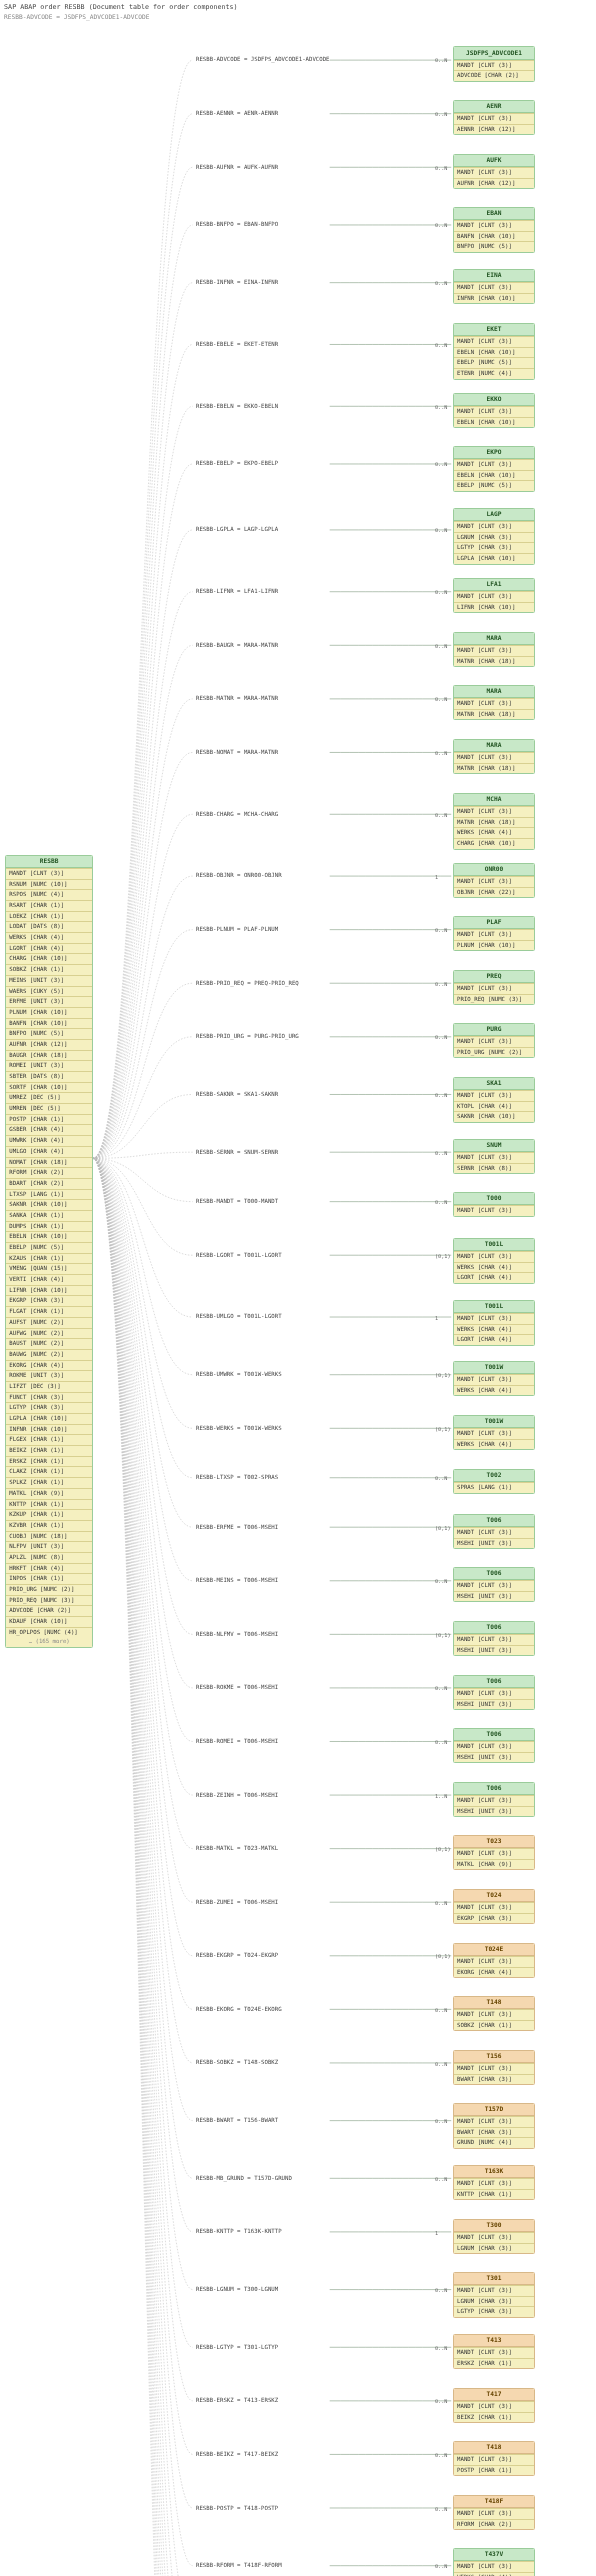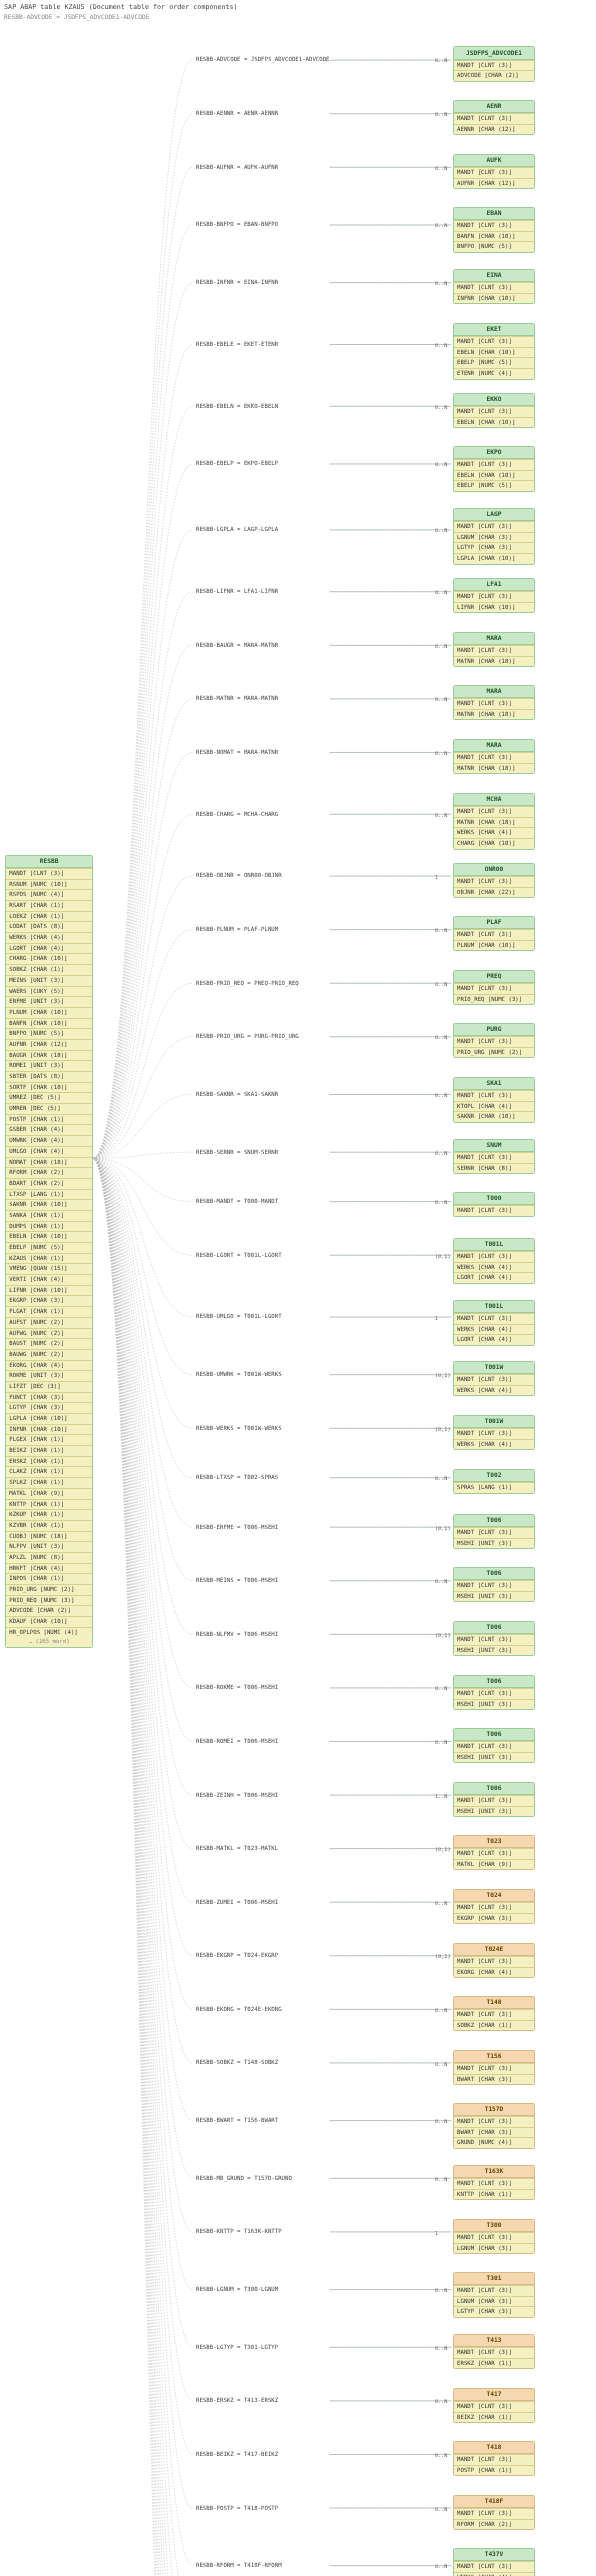--- a/index.html
+++ b/index.html
@@ -93,21 +93,21 @@
   }
   .card {
     position: absolute;
     font-size: 5.2px;
     color: #666;
   }
 </style>
 </head>
 <body style="min-height: 3180px;">
 
-<h1 class="title">SAP ABAP table KZAUS (Document table for order components)</h1>
+<h1 class="title">SAP ABAP order RESBB (Document table for order components)</h1>
 <div class="subtitle">RESBB-ADVCODE = JSDFPS_ADVCODE1-ADVCODE</div>
 
 <div class="canvas" id="canvas" style="height: 3159px;">
   <svg class="lines" id="lines" viewBox="0 0 1157 6132" style="height: 3159px;">
       <path d="M 180 2198 C 277 2198 277 66 374 66" stroke="var(--dash)" stroke-width="1" fill="none" stroke-dasharray="3,3"></path>
       <path d="M 640 66 C 758 66 758 66 876 66" stroke="var(--link)" stroke-width="1" fill="none"></path>
       <path d="M 180 2198 C 277 2198 277 170 374 170" stroke="var(--dash)" stroke-width="1" fill="none" stroke-dasharray="3,3"></path>
       <path d="M 640 170 C 758 170 758 170 876 170" stroke="var(--link)" stroke-width="1" fill="none"></path>
       <path d="M 180 2198 C 277 2198 277 274 374 274" stroke="var(--dash)" stroke-width="1" fill="none" stroke-dasharray="3,3"></path>
       <path d="M 640 274 C 758 274 758 274 876 274" stroke="var(--link)" stroke-width="1" fill="none"></path>

